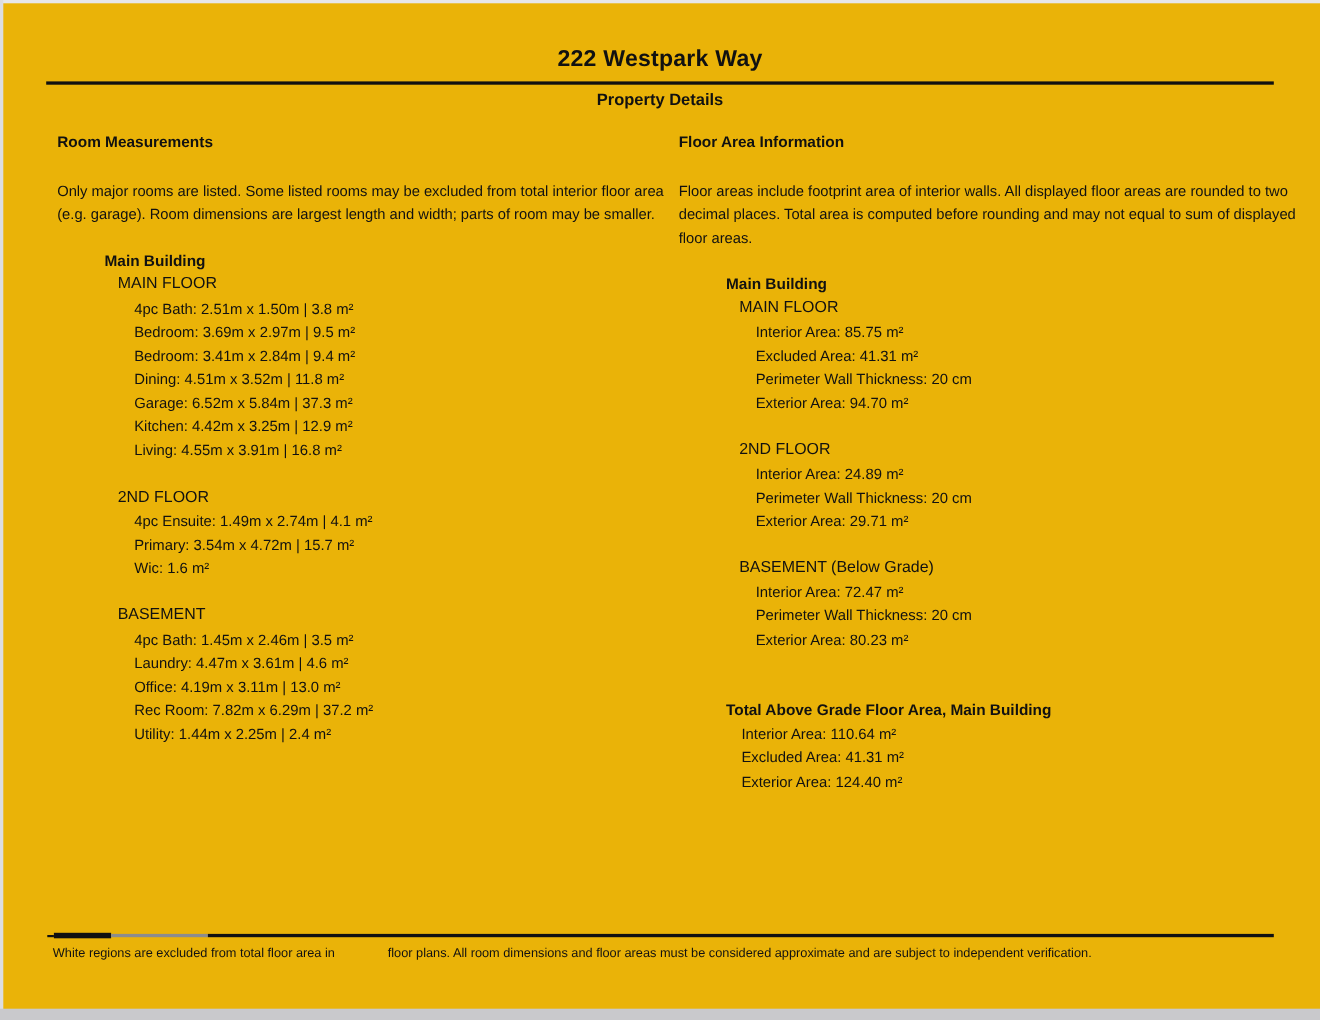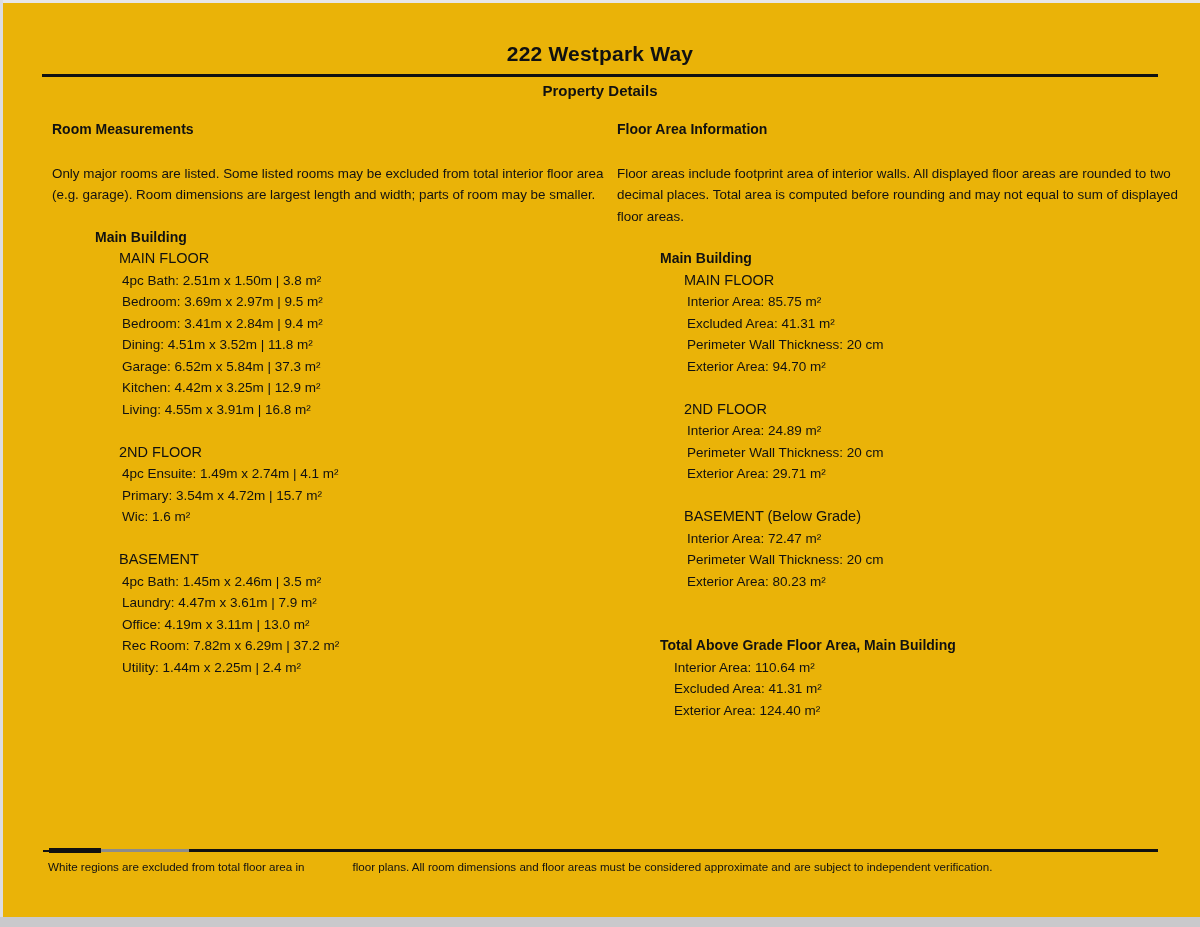--- a/index.html
+++ b/index.html
@@ -36,21 +36,21 @@
   .col { position: absolute; top: 120px; }
   .col-left  { left: 52px;  width: 540px; }
   .col-right { left: 617px; width: 552px; }
 
   .col-heading { font-size: 14px; font-weight: bold; line-height: 19px; }
   .intro { margin-top: 24px; }
   .intro-line { font-size: 13.4px; line-height: 21.4px; white-space: nowrap; }
 
   .building { margin: 21px 0 0 43px; }
   .building-name { font-size: 14px; font-weight: bold; line-height: 21.5px; }
-  .floor-name { font-size: 14.5px; line-height: 21.5px; margin-left: 24px; }
+  .floor-name { font-size: 14.5px; line-height: 21.5px; margin-left: 12px; }
   .data-line  { font-size: 13.5px; line-height: 21.5px; margin-left: 27px; white-space: nowrap; }
   .floor + .floor { margin-top: 21.5px; }
 
   .total-block { margin-top: 43px; }
   .total-heading { font-size: 14px; font-weight: bold; line-height: 21.5px; }
   .total-block .data-line { margin-left: 14px; }
 
   
   .footer-rule {
     position: absolute; left: 43px; right: 42px; top: 847px;
@@ -105,21 +105,21 @@
       <div class="floor">
         <div class="floor-name">2ND FLOOR</div>
         <div class="data-line">4pc Ensuite: 1.49m x 2.74m | 4.1 m²</div>
         <div class="data-line">Primary: 3.54m x 4.72m | 15.7 m²</div>
         <div class="data-line">Wic: 1.6 m²</div>
       </div>
 
       <div class="floor">
         <div class="floor-name">BASEMENT</div>
         <div class="data-line">4pc Bath: 1.45m x 2.46m | 3.5 m²</div>
-        <div class="data-line">Laundry: 4.47m x 3.61m | 7.9 m²</div>
+        <div class="data-line">Laundry: 4.47m x 3.61m | 4.6 m²</div>
         <div class="data-line">Office: 4.19m x 3.11m | 13.0 m²</div>
         <div class="data-line">Rec Room: 7.82m x 6.29m | 37.2 m²</div>
         <div class="data-line">Utility: 1.44m x 2.25m | 2.4 m²</div>
       </div>
     </div>
   </section>
 
   <section class="col col-right">
     <h3 class="col-heading">Floor Area Information</h3>
     <div class="intro">

